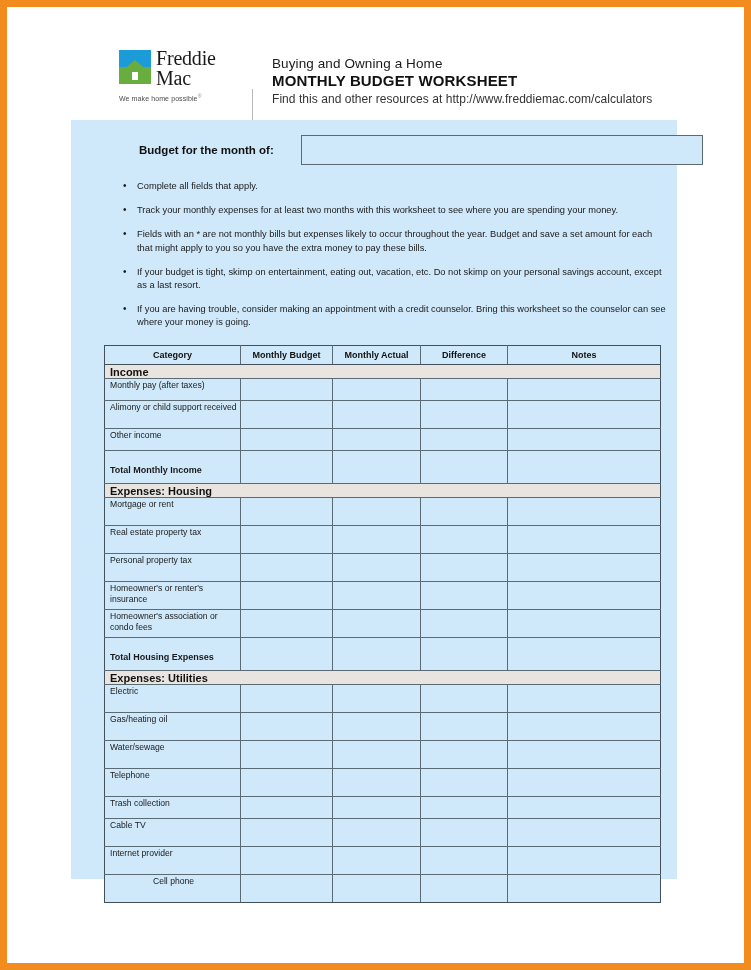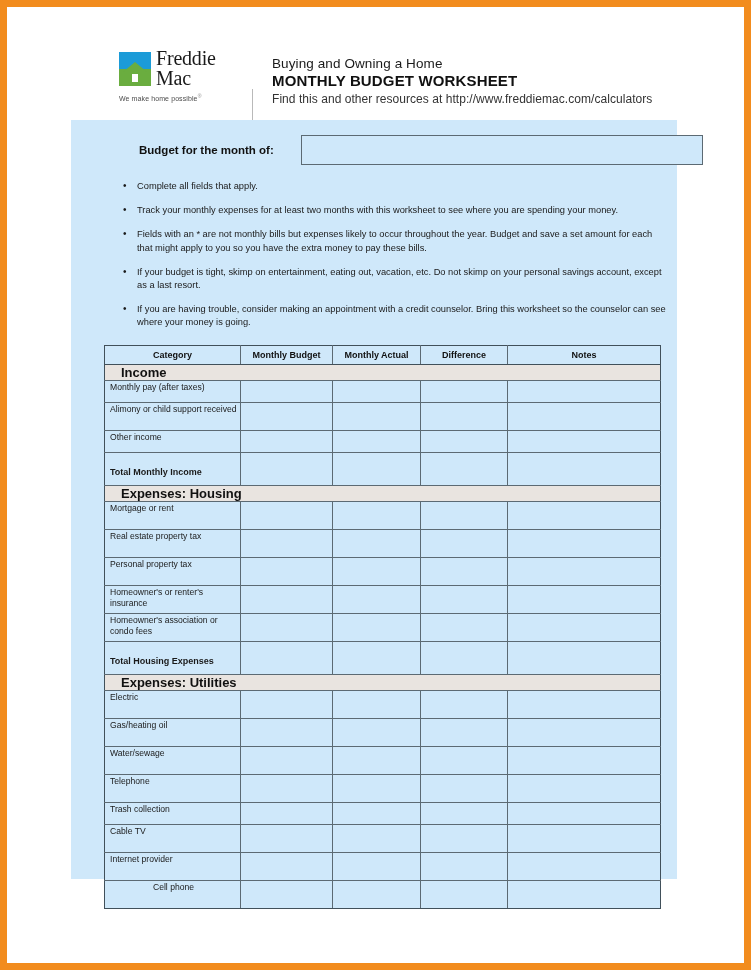--- a/index.html
+++ b/index.html
@@ -36,21 +36,21 @@
     height: 62px;
   }
   .logo-block {
     position: absolute;
     left: 0;
     top: 0;
     width: 125px;
   }
   .logo-row {
     display: flex;
-    align-items: center;
+    align-items: flex-start;
   }
   .logo-mark {
     position: relative;
     width: 32px;
     height: 34px;
     flex: 0 0 auto;
     margin-top: 1px;
   }
   .logo-mark .sky {
     position: absolute;
@@ -229,24 +229,24 @@
 
   tr.section td {
     background: #e9e4e0;
     height: 13px;
     border-left: 1.6px solid #41505a;
     border-right: 1.6px solid #41505a;
     border-top: 1px solid #5c6a73;
     border-bottom: 1px solid #5c6a73;
   }
   tr.section .sec-label {
-    font-size: 13px;
+    font-size: 11px;
     font-weight: bold;
     color: #111111;
-    padding: 0 0 0 16px;
+    padding: 0 0 0 5px;
     white-space: nowrap;
   }
 
   tr.item td { height: 20px; }
   tr.item.tall td { height: 26px; }
   tr.item .cat {
     font-size: 8.6px;
     color: #1a1a1a;
     padding: 1px 3px 0 5px;
     line-height: 1.25;

